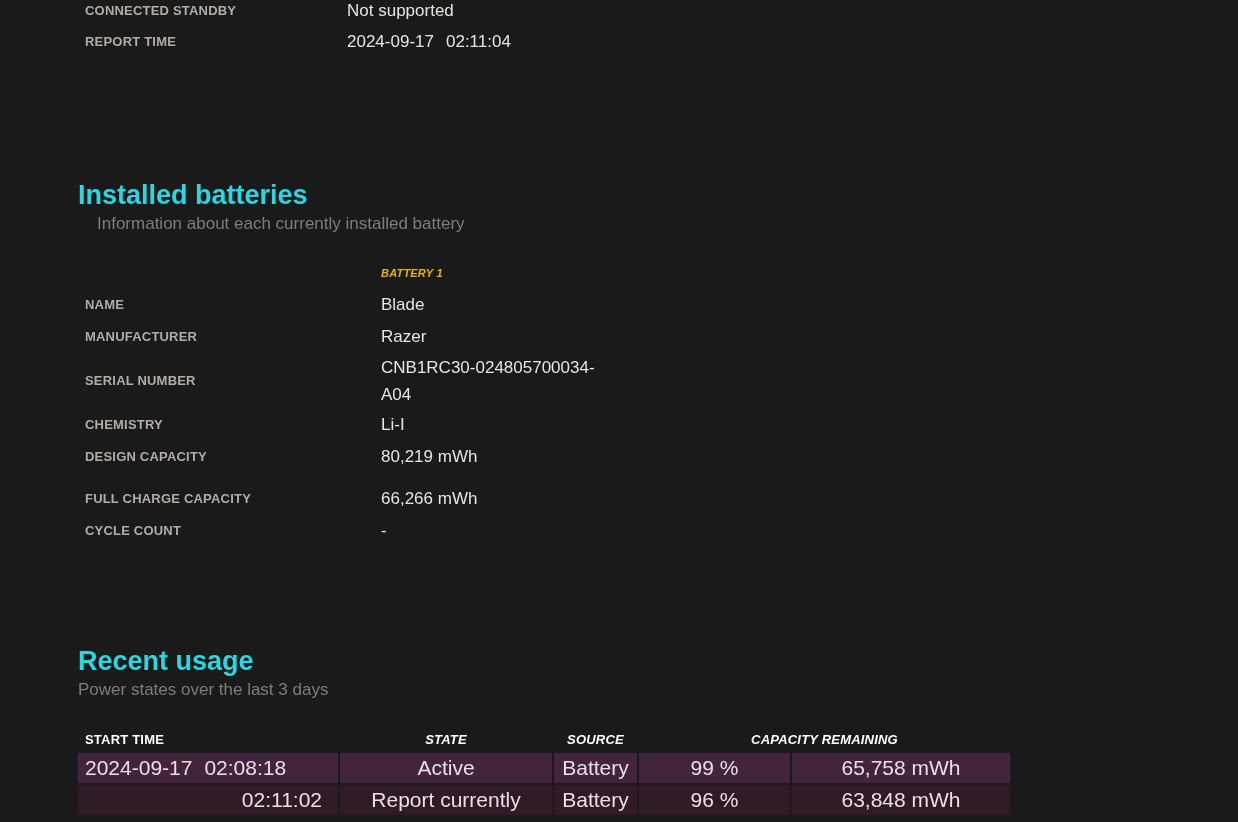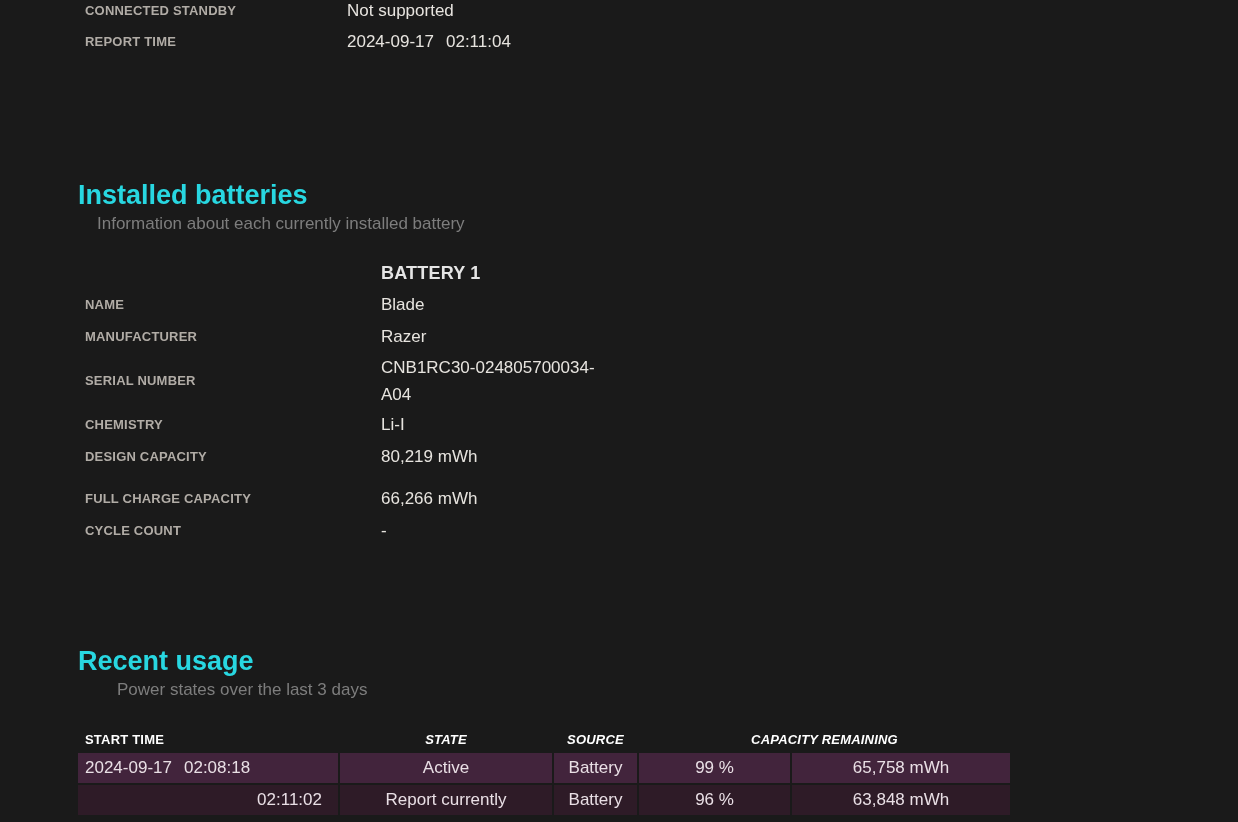--- a/index.html
+++ b/index.html
@@ -62,25 +62,26 @@
   }
   .bat-row .info-label { width: 296px; line-height: 32px; }
   .bat-value {
     font-size: 17px;
     color: #e7e4df;
     line-height: 32px;
     width: 240px;
   }
   .bat-header-row { min-height: 31px; }
   .bat-col-header {
-    font-size: 18px;
+    font-size: 11px;
     font-weight: bold;
     letter-spacing: 0.2px;
-    color: #e5e5e5;
+    color: #eab308;
     line-height: 31px;
+    font-style: italic;
   }
   .bat-value.wrap {
     width: 228px;
     line-height: 27px;
     word-wrap: break-word;
   }
   .bat-row.tall { min-height: 56px; }
   .bat-spacer { height: 10px; }
 
   
@@ -96,21 +97,21 @@
     font-weight: bold;
     letter-spacing: 0.2px;
     color: #ffffff;
     line-height: 22px;
     height: 22px;
   }
   .u-head.left { text-align: left; padding-left: 7px; }
   .u-head.center { text-align: center; font-style: italic; }
   .u-head.span2 { grid-column: 4 / 6; }
   .u-cell {
-    font-size: 17px;
+    font-size: 21px;
     color: #e9dfe5;
     line-height: 30px;
     height: 30px;
     white-space: nowrap;
     overflow: hidden;
   }
   .u-cell.left { text-align: left; padding-left: 7px; }
   .u-cell.right { text-align: right; padding-right: 16px; }
   .u-cell.center { text-align: center; }
   .row-odd { background: #42243c; }
@@ -163,21 +164,21 @@
     <div class="info-label">FULL CHARGE CAPACITY</div>
     <div class="bat-value">66,266 mWh</div>
   </div>
   <div class="bat-row">
     <div class="info-label">CYCLE COUNT</div>
     <div class="bat-value">-</div>
   </div>
 </div>
 
 <h2 class="abs section-title" style="left:78px; top:646px;">Recent usage</h2>
-<div class="abs section-subtitle" style="left:78px; top:678px;margin-left:39px;">Power states over the last 3 days</div>
+<div class="abs section-subtitle" style="left:78px; top:678px;">Power states over the last 3 days</div>
 
 <div id="usage-table" class="abs">
 
   <div class="u-head left">START TIME</div>
   <div class="u-head center">STATE</div>
   <div class="u-head center">SOURCE</div>
   <div class="u-head center span2">CAPACITY REMAINING</div>
 
   <div class="u-cell left row-odd"><span>2024-09-17</span><span class="dt-gap"></span><span>02:08:18</span></div>
   <div class="u-cell center row-odd">Active</div>

